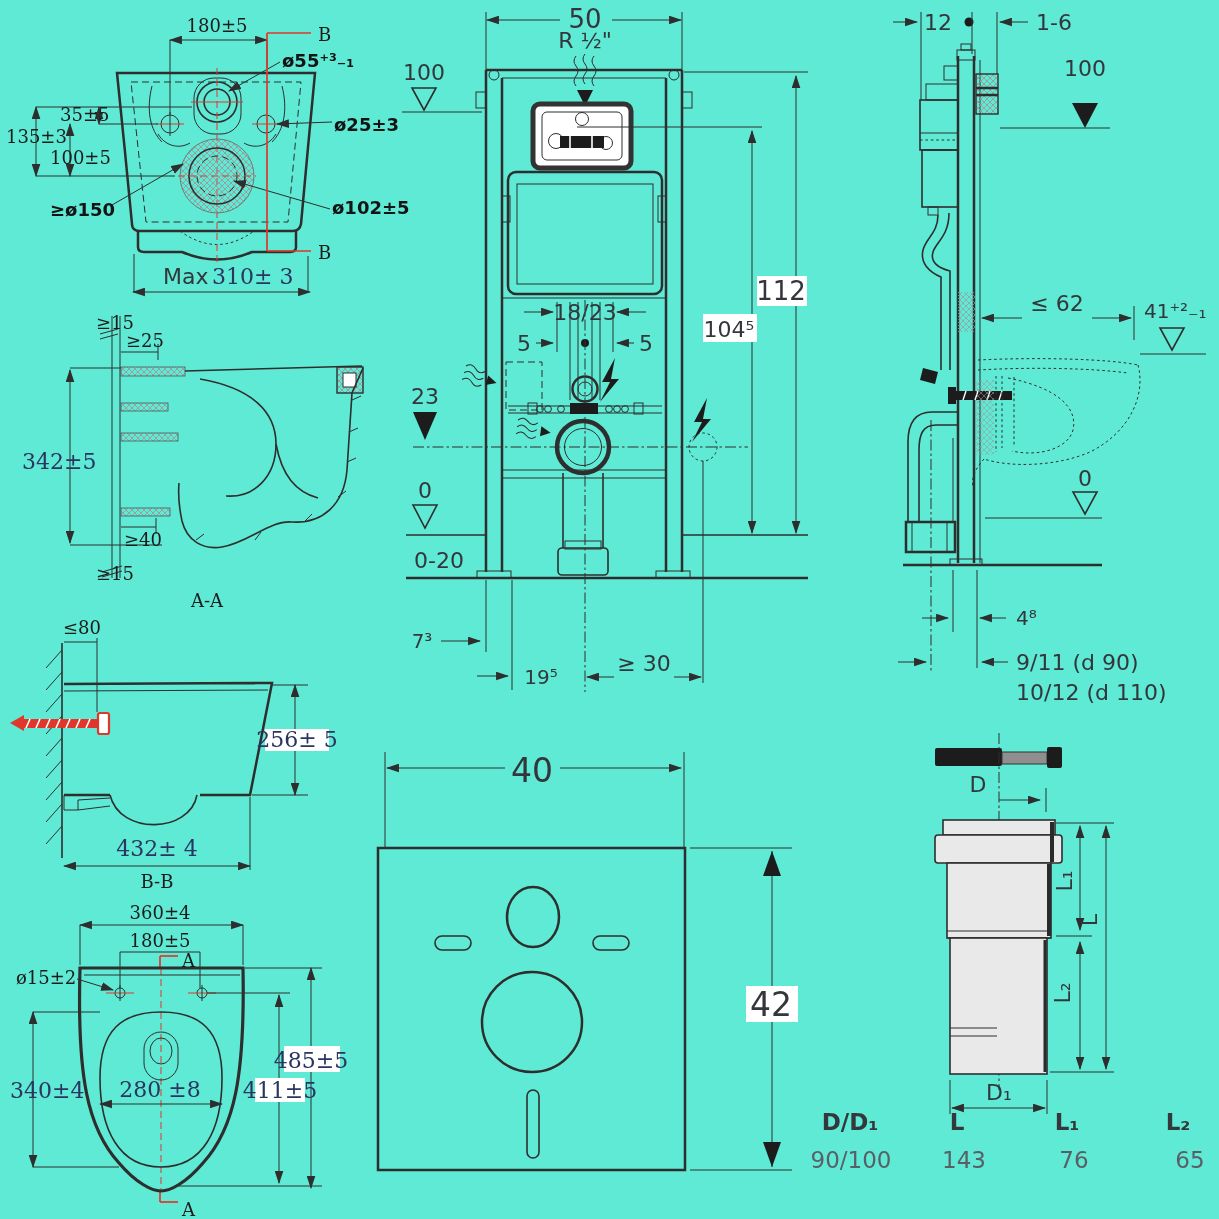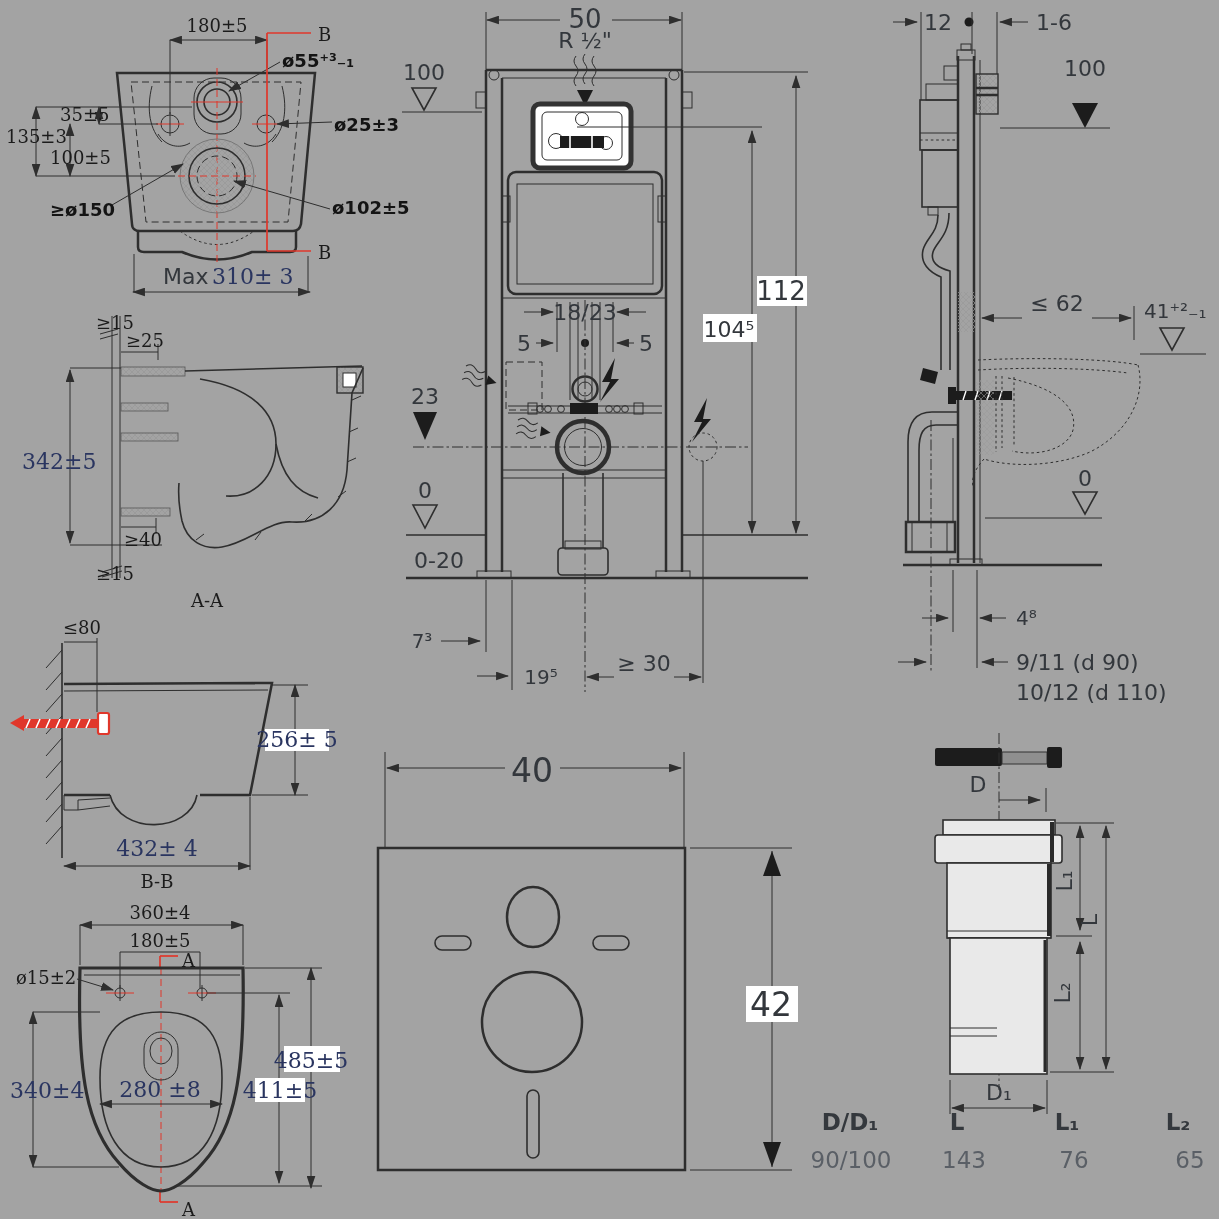--- a/index.html
+++ b/index.html
@@ -1,17 +1,17 @@
 <!DOCTYPE html>
 <html><head>
 <meta charset="utf-8">
 <style>
   * { margin:0; padding:0; box-sizing:border-box; }
   html,body { background:#ffffff; }
-  #stage { position:relative; width:1219px; height:1219px; background:#a3a3a3; overflow:hidden; }
+  #stage { position:relative; width:1219px; height:1219px; background:#5eead4; overflow:hidden; }
   svg { position:absolute; left:0; top:0; }
 
   
   .ln  { stroke:#2e2e2e; fill:none; stroke-width:1.6; }
   .lt  { stroke-width:1;   }
   .l2  { stroke-width:2.5; }
   .l3  { stroke-width:3.2; }
   .dsh { stroke-dasharray:7 4; }
   .dd  { stroke-dasharray:11 3 2.5 3; }
   .dt  { stroke-dasharray:2.6 2.8; }

